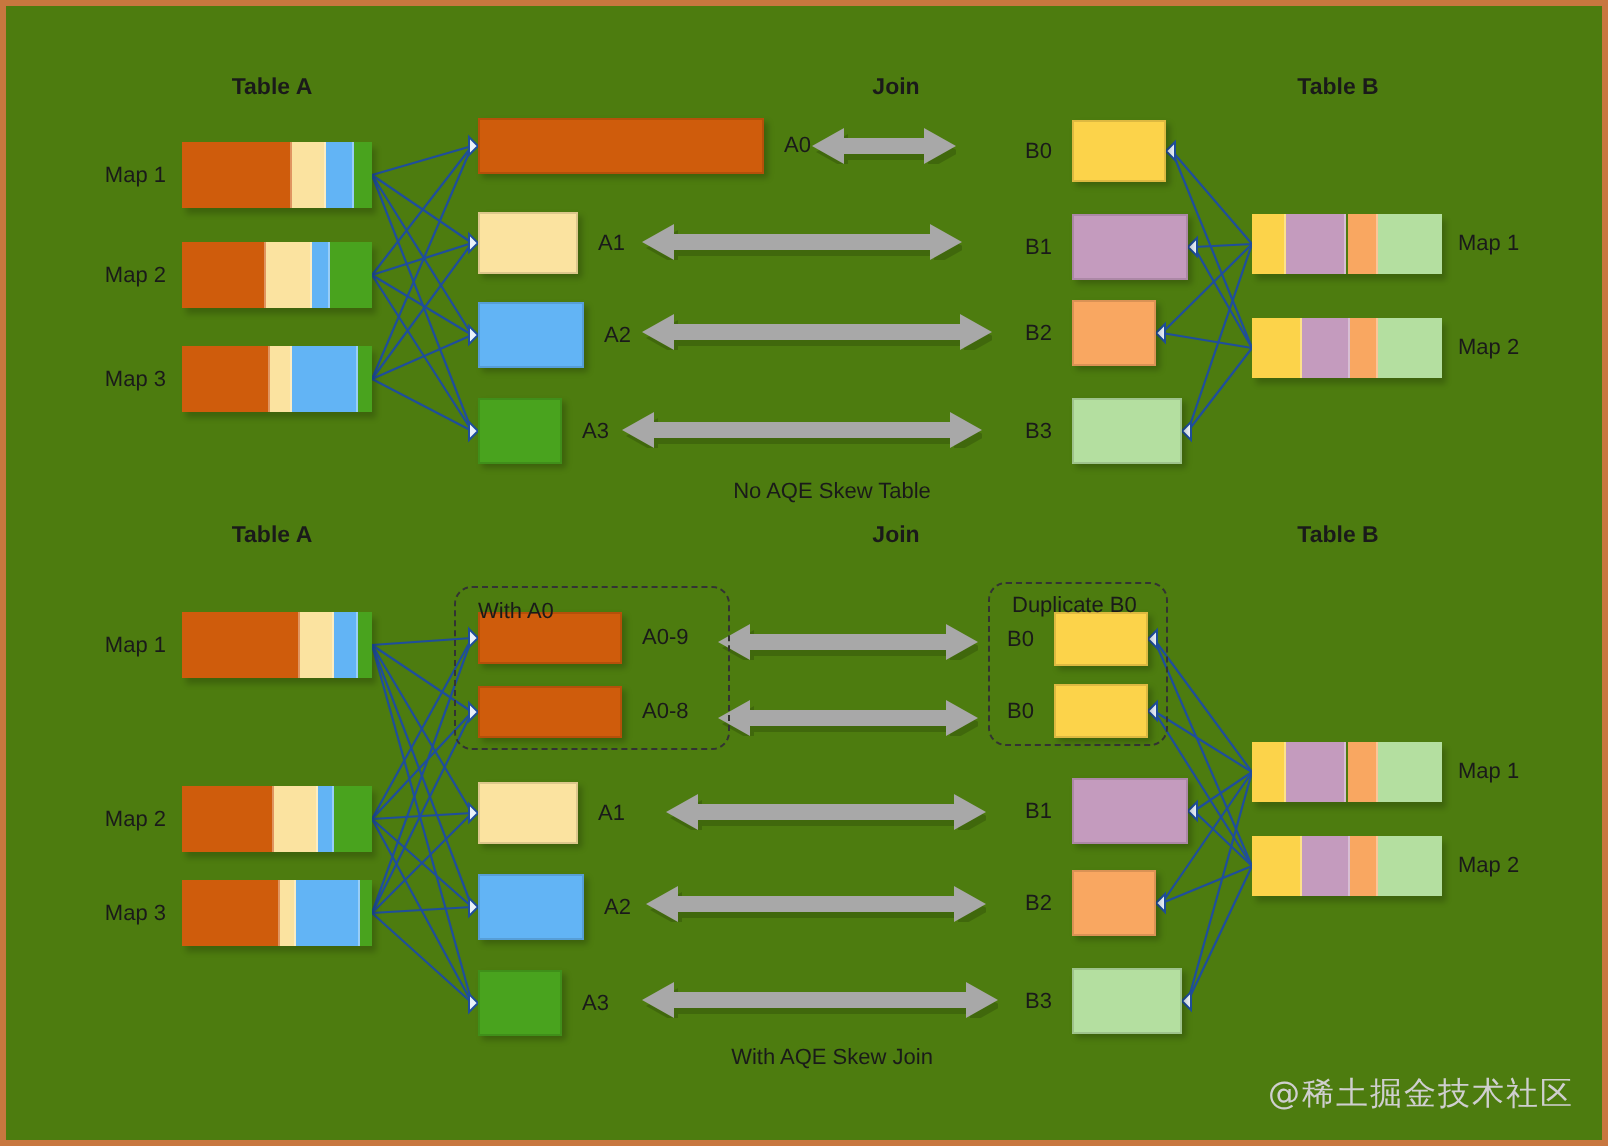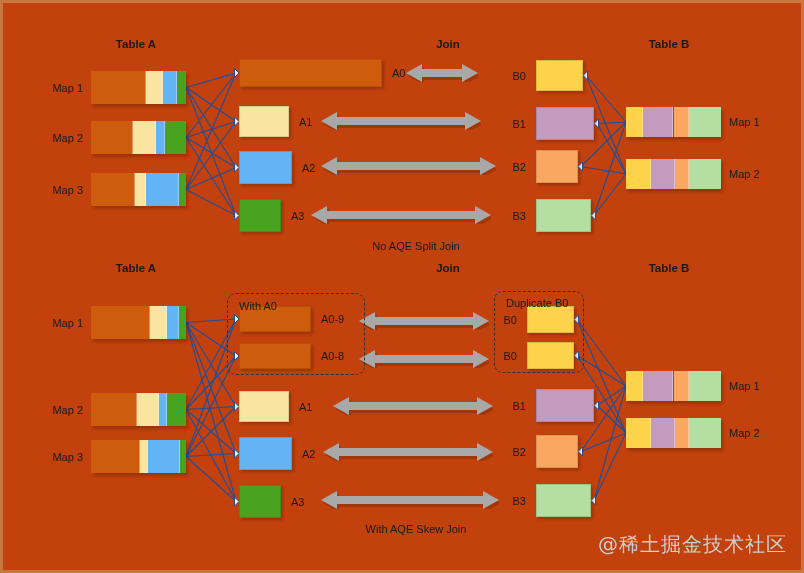--- a/index.html
+++ b/index.html
@@ -1,28 +1,28 @@
 <!DOCTYPE html>
 <html><head>
 <meta charset="utf-8">
 <style>
   html,body{margin:0;padding:0;background:#fff;}
   body{width:804px;height:573px;overflow:hidden;font-family:"Liberation Sans",sans-serif;}
   #frame{position:relative;width:804px;height:573px;box-sizing:border-box;
-         border:3px solid #c8773f;background:#c2410c;overflow:hidden;}
+         border:3px solid #c8773f;background:#4d7c0f;overflow:hidden;}
   .stage{position:absolute;inset:0;}
   .lbl{position:absolute;white-space:nowrap;color:#1a1a1a;font-size:11px;line-height:1;}
   .lbl.bold{font-weight:bold;font-size:11.5px;}
   .blk{position:absolute;box-sizing:border-box;border:1px solid rgba(0,0,0,.12);
        box-shadow:2px 2px 3px rgba(0,0,0,.22);}
   .seg{position:absolute;top:0;height:100%;box-sizing:border-box;}
   .bar{position:absolute;box-shadow:2px 3px 3px rgba(0,0,0,.20);}
   .dash{position:absolute;box-sizing:border-box;border:1.6px dashed #333;border-radius:9px;}
   svg.edges{position:absolute;left:0;top:0;width:804px;height:573px;overflow:visible;}
-  .wm{position:absolute;right:14px;bottom:12px;color:#cfcfcf;font-size:20px;
+  .wm{position:absolute;right:14px;bottom:12px;color:#cfcfcf;font-size:16px;
       font-family:"DejaVu Sans",sans-serif;letter-spacing:1px;}
 </style>
 </head>
 <body>
 
 <div id="frame">
   <div class="stage" id="stage">
       <svg class="edges" viewBox="0 0 804 573">
         <line x1="183" y1="84.5" x2="233" y2="70" stroke="#1f4e9c" stroke-width="1.1"></line>
         <line x1="183" y1="84.5" x2="233" y2="118.5" stroke="#1f4e9c" stroke-width="1.1"></line>
@@ -159,21 +159,21 @@
         <div class="seg" style="left: 62.7px; width: 32.3px; background: rgb(180, 223, 160); border-right: none;"></div>
       </div>
       <div class="lbl" style="left: 726px; top: 114px;">Map 1</div>
       <div class="bar" style="left: 623px; top: 156px; width: 95px; height: 30px;">
         <div class="seg" style="left: 0px; width: 24.7px; background: rgb(252, 211, 74); border-right: 1px solid rgba(255, 255, 255, 0.35);"></div>
         <div class="seg" style="left: 24.7px; width: 24.7px; background: rgb(196, 155, 190); border-right: 1px solid rgba(255, 255, 255, 0.35);"></div>
         <div class="seg" style="left: 49.4px; width: 13.3px; background: rgb(249, 167, 97); border-right: 1px solid rgba(255, 255, 255, 0.35);"></div>
         <div class="seg" style="left: 62.7px; width: 32.3px; background: rgb(180, 223, 160); border-right: none;"></div>
       </div>
       <div class="lbl" style="left: 726px; top: 166px;">Map 2</div>
-      <div class="lbl" style="left: 413px; top: 238px; transform: translateX(-50%);">No AQE Split Join</div>
+      <div class="lbl" style="left: 413px; top: 238px; transform: translateX(-50%);">No AQE Skew Table</div>
       <div class="lbl bold" style="left: 133px; top: 260px; transform: translateX(-50%);">Table A</div>
       <div class="lbl bold" style="left: 445px; top: 260px; transform: translateX(-50%);">Join</div>
       <div class="lbl bold" style="left: 666px; top: 260px; transform: translateX(-50%);">Table B</div>
       <div class="lbl" style="left: 80px; top: 315px; transform: translateX(-100%);">Map 1</div>
       <div class="bar" style="left: 88px; top: 303px; width: 95px; height: 33px;">
         <div class="seg" style="left: 0px; width: 58.9px; background: rgb(207, 92, 12); border-right: 1px solid rgba(255, 255, 255, 0.35);"></div>
         <div class="seg" style="left: 58.9px; width: 17.1px; background: rgb(251, 227, 160); border-right: 1px solid rgba(255, 255, 255, 0.35);"></div>
         <div class="seg" style="left: 76px; width: 12.35px; background: rgb(98, 180, 245); border-right: 1px solid rgba(255, 255, 255, 0.35);"></div>
         <div class="seg" style="left: 88.35px; width: 6.65px; background: rgb(73, 163, 30); border-right: none;"></div>
       </div>

